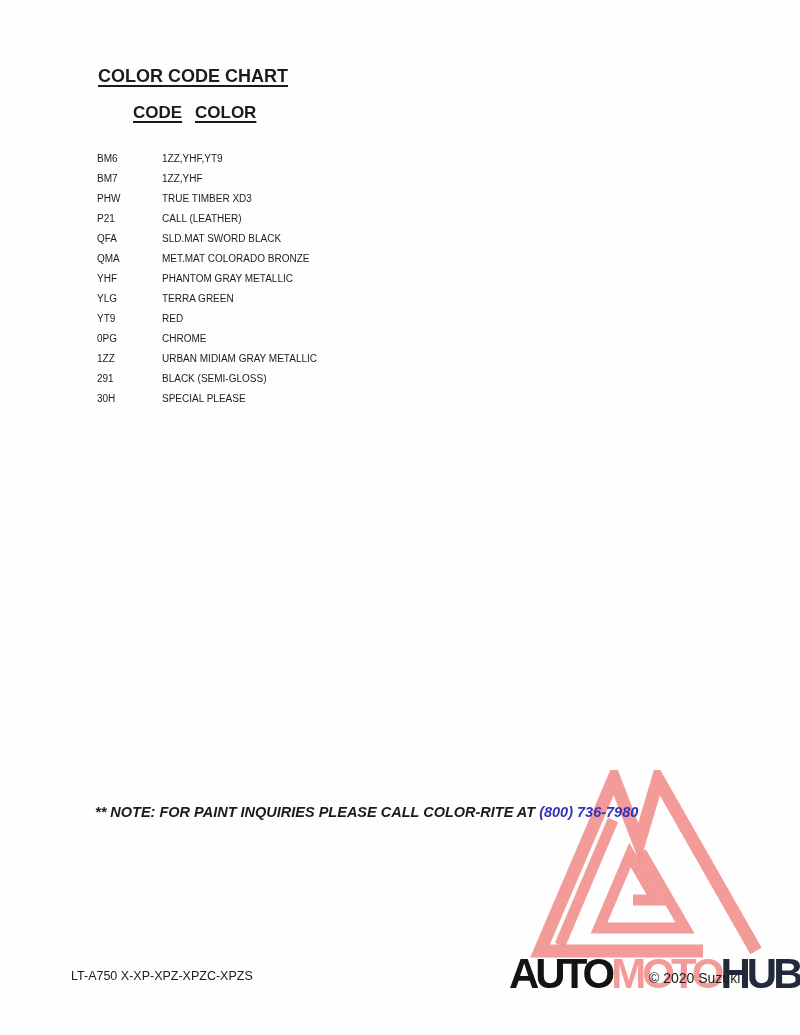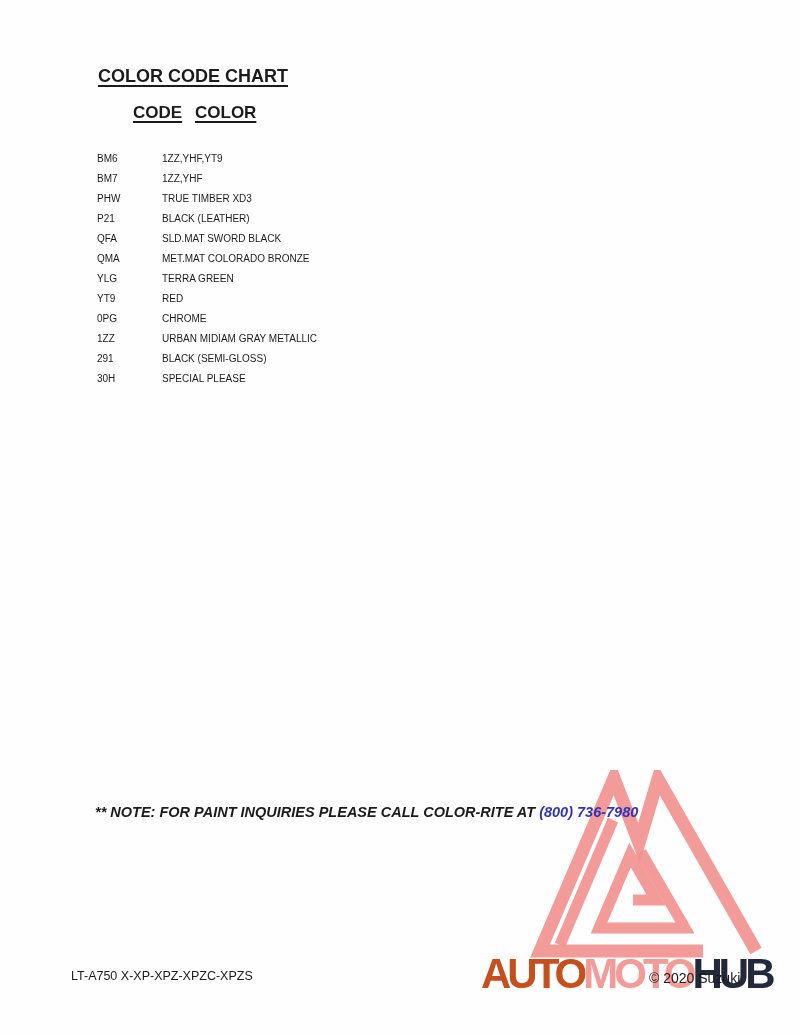--- a/index.html
+++ b/index.html
@@ -15,21 +15,21 @@
 
   
   .watermark{position:absolute;inset:0;z-index:1;}
   .wm-logo{position:absolute;left:525px;top:770px;width:240px;height:195px;}
   .wm-text{
     position:absolute;left:481px;top:953px;
     font-size:42px;font-weight:bold;letter-spacing:-4px;
     line-height:1;white-space:nowrap;
     opacity:.92;
   }
-  .wm-auto{color:#c2410c;}
+  .wm-auto{color:#000000;margin-left:28px;}
   .wm-moto{color:#f29390;}
   .wm-hub{color:#0f172a;}
 
   
   .content{position:absolute;inset:0;z-index:2;}
 
   .doc-title{
     position:absolute;left:98px;top:66px;
     font-size:18px;font-weight:bold;
     text-decoration:underline;
@@ -105,29 +105,33 @@
       <div class="row">
           <span class="c-code">BM7</span>
           <span class="c-color">1ZZ,YHF</span>
         </div>
       <div class="row">
           <span class="c-code">PHW</span>
           <span class="c-color">TRUE TIMBER XD3</span>
         </div>
       <div class="row">
           <span class="c-code">P21</span>
-          <span class="c-color">BLACK (LEATHER)</span>
+          <span class="c-color">CALL (LEATHER)</span>
         </div>
       <div class="row">
           <span class="c-code">QFA</span>
           <span class="c-color">SLD.MAT SWORD BLACK</span>
         </div>
       <div class="row">
           <span class="c-code">QMA</span>
           <span class="c-color">MET.MAT COLORADO BRONZE</span>
+        </div>
+      <div class="row">
+          <span class="c-code">YHF</span>
+          <span class="c-color">PHANTOM GRAY METALLIC</span>
         </div>
       <div class="row">
           <span class="c-code">YLG</span>
           <span class="c-color">TERRA GREEN</span>
         </div>
       <div class="row">
           <span class="c-code">YT9</span>
           <span class="c-color">RED</span>
         </div>
       <div class="row">

